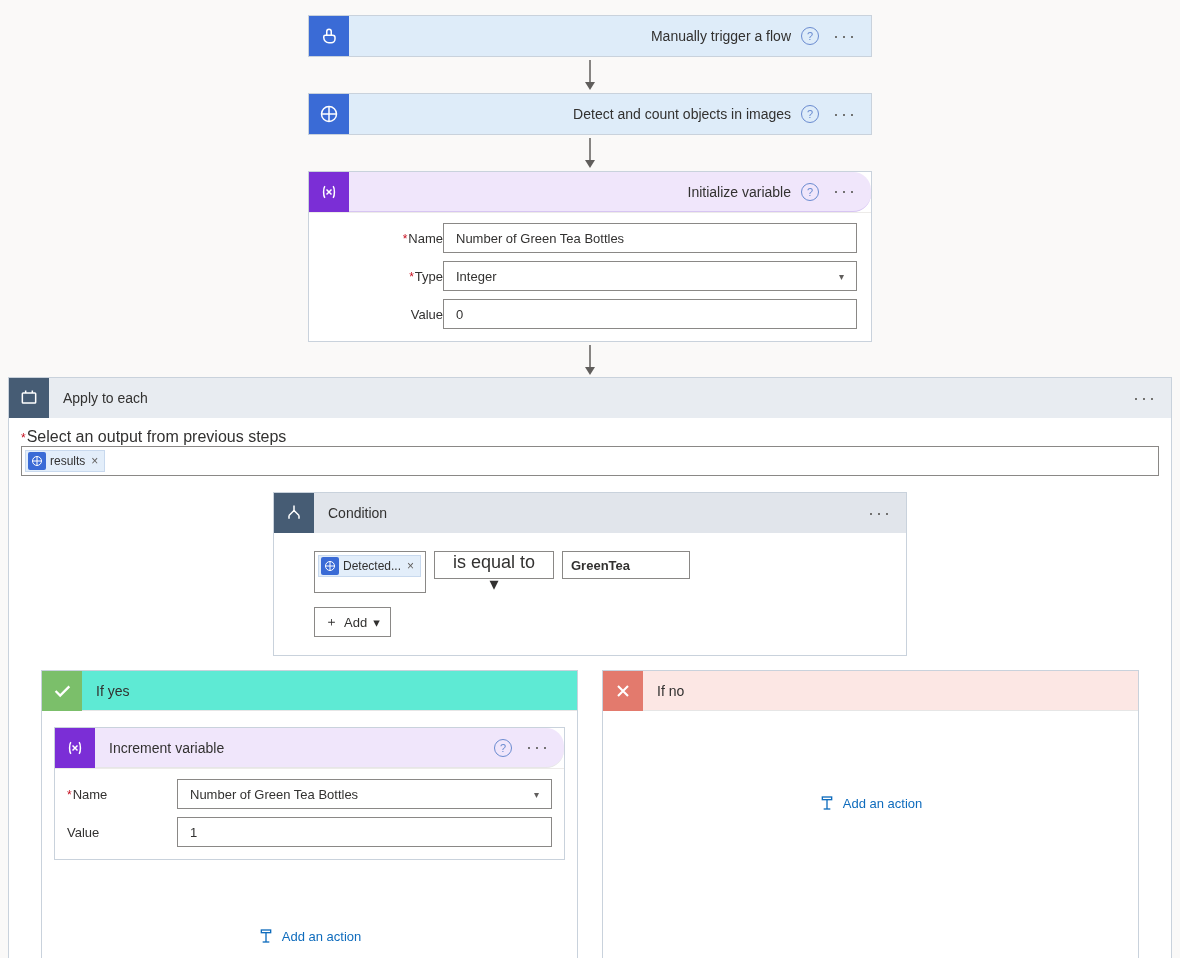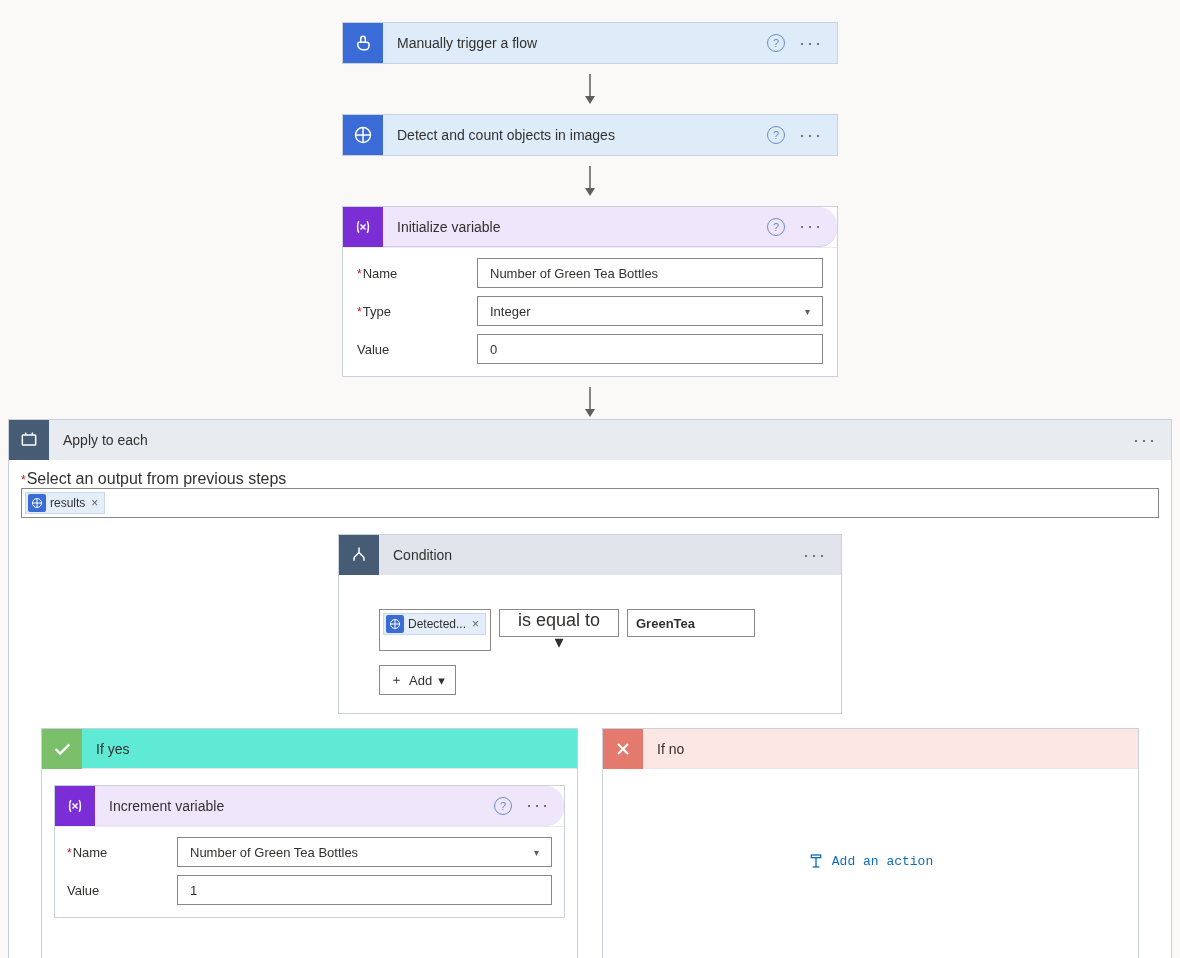--- a/index.html
+++ b/index.html
@@ -6,22 +6,23 @@
     body {
       font-family: "Segoe UI", -apple-system, sans-serif;
       font-size: 13px;
       background: #faf9f8;
       color: #323130;
       width: 1180px;
       padding-top: 14px;
     }
     .canvas { width: 100%; }
     .center-col {
-      width: 496px;
-      margin: 8px auto;
+      width: 564px;
+      margin: 1px auto;
+      text-align: right;
     }
 
     
     .card {
       border: 1px solid #c9d2dc;
       background: #fff;
     }
     .card-header {
       display: flex;
       align-items: center;
@@ -107,24 +108,24 @@
       height:22px; padding:0 6px 0 2px; font-size:12px; color:#323130;
     }
     .token-icon {
       width:18px; height:18px; background:#3a6bd6; border-radius:2px;
       display:flex; align-items:center; justify-content:center; color:#fff;
     }
     .token-x { color:#605e5c; font-size:12px; margin-left:2px; cursor:pointer; }
 
     
     .condition-card {
-      width:504px; margin:16px auto 0;
+      width:634px; margin:16px auto 0;
       border:1px solid #c9d2dc; background:#fff;
     }
-    .cond-body { padding:18px 40px 18px 40px;margin-top:16px; }
+    .cond-body { padding:18px 40px 18px 40px; }
     .cond-row { display:flex; gap:8px; align-items:flex-start; }
     .cond-left {
       width:112px; height:42px; border:1px solid #8a8886; padding:3px;
     }
     .cond-op {
       width:120px; height:28px; border:1px solid #8a8886;
       display:flex; align-items:center; justify-content:space-between;
       padding:0 8px; font-size:18px;flex-direction:column;
     }
     .cond-right {
@@ -150,21 +151,21 @@
     .inner-card {
       border:1px solid #c9d2dc; margin:0 2px;
     }
     .inner-body { padding:10px 12px 12px; border-top:1px solid #edebe9; }
     .inner-row { display:flex; align-items:center; margin-bottom:8px; }
     .inner-row:last-child{margin-bottom:0;}
     .inner-lbl { width:110px; font-size:13px; }
 
     .add-action {
       display:flex; align-items:center; justify-content:center; gap:8px;
-      color:#0f6cbd; font-size:13px; cursor:pointer; padding:12px 0 4px;font-family:Liberation Mono, monospace;
+      color:#0f6cbd; font-size:13px; cursor:pointer; padding:12px 0 4px;
     }
     .add-action svg { display:block; }
 
     
     svg { pointer-events:none; }
   </style>
 </head>
 <body>
 
 <div class="canvas">

